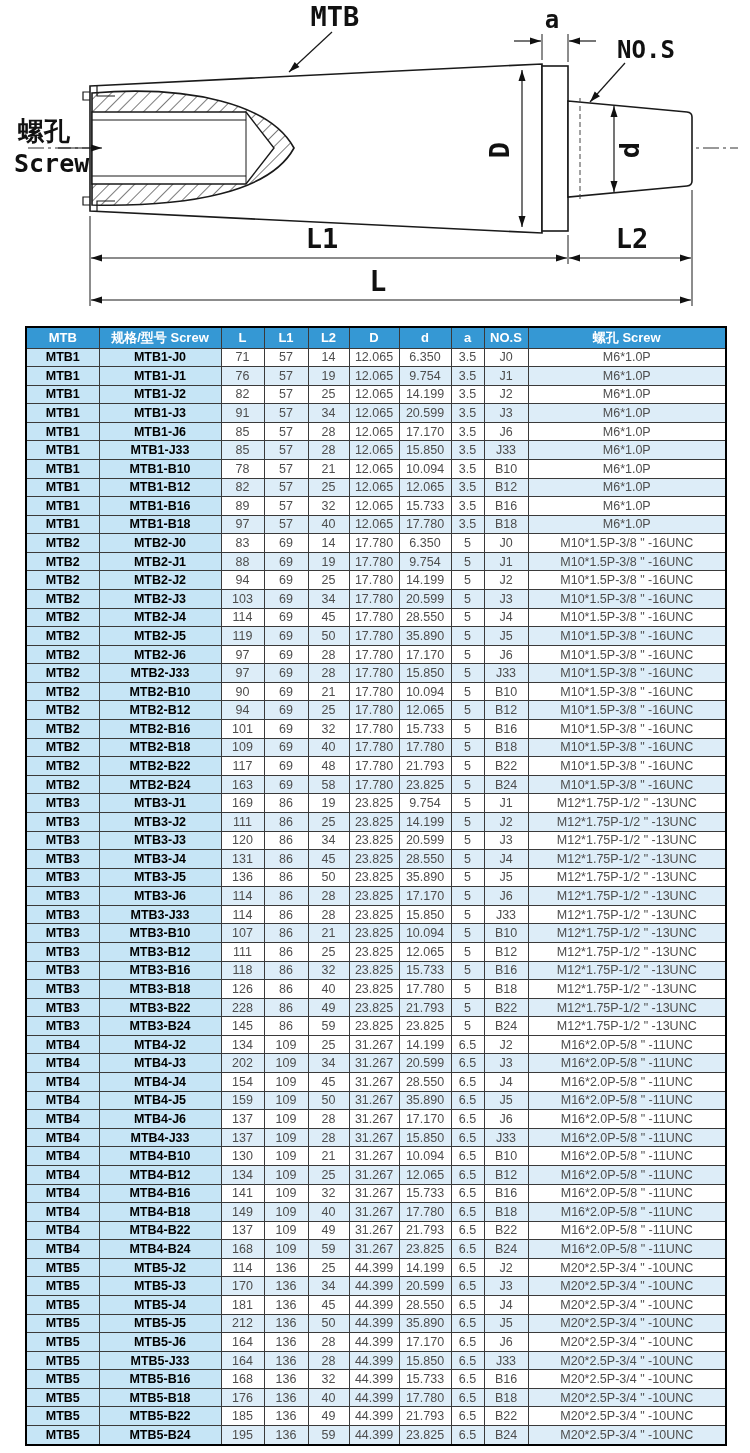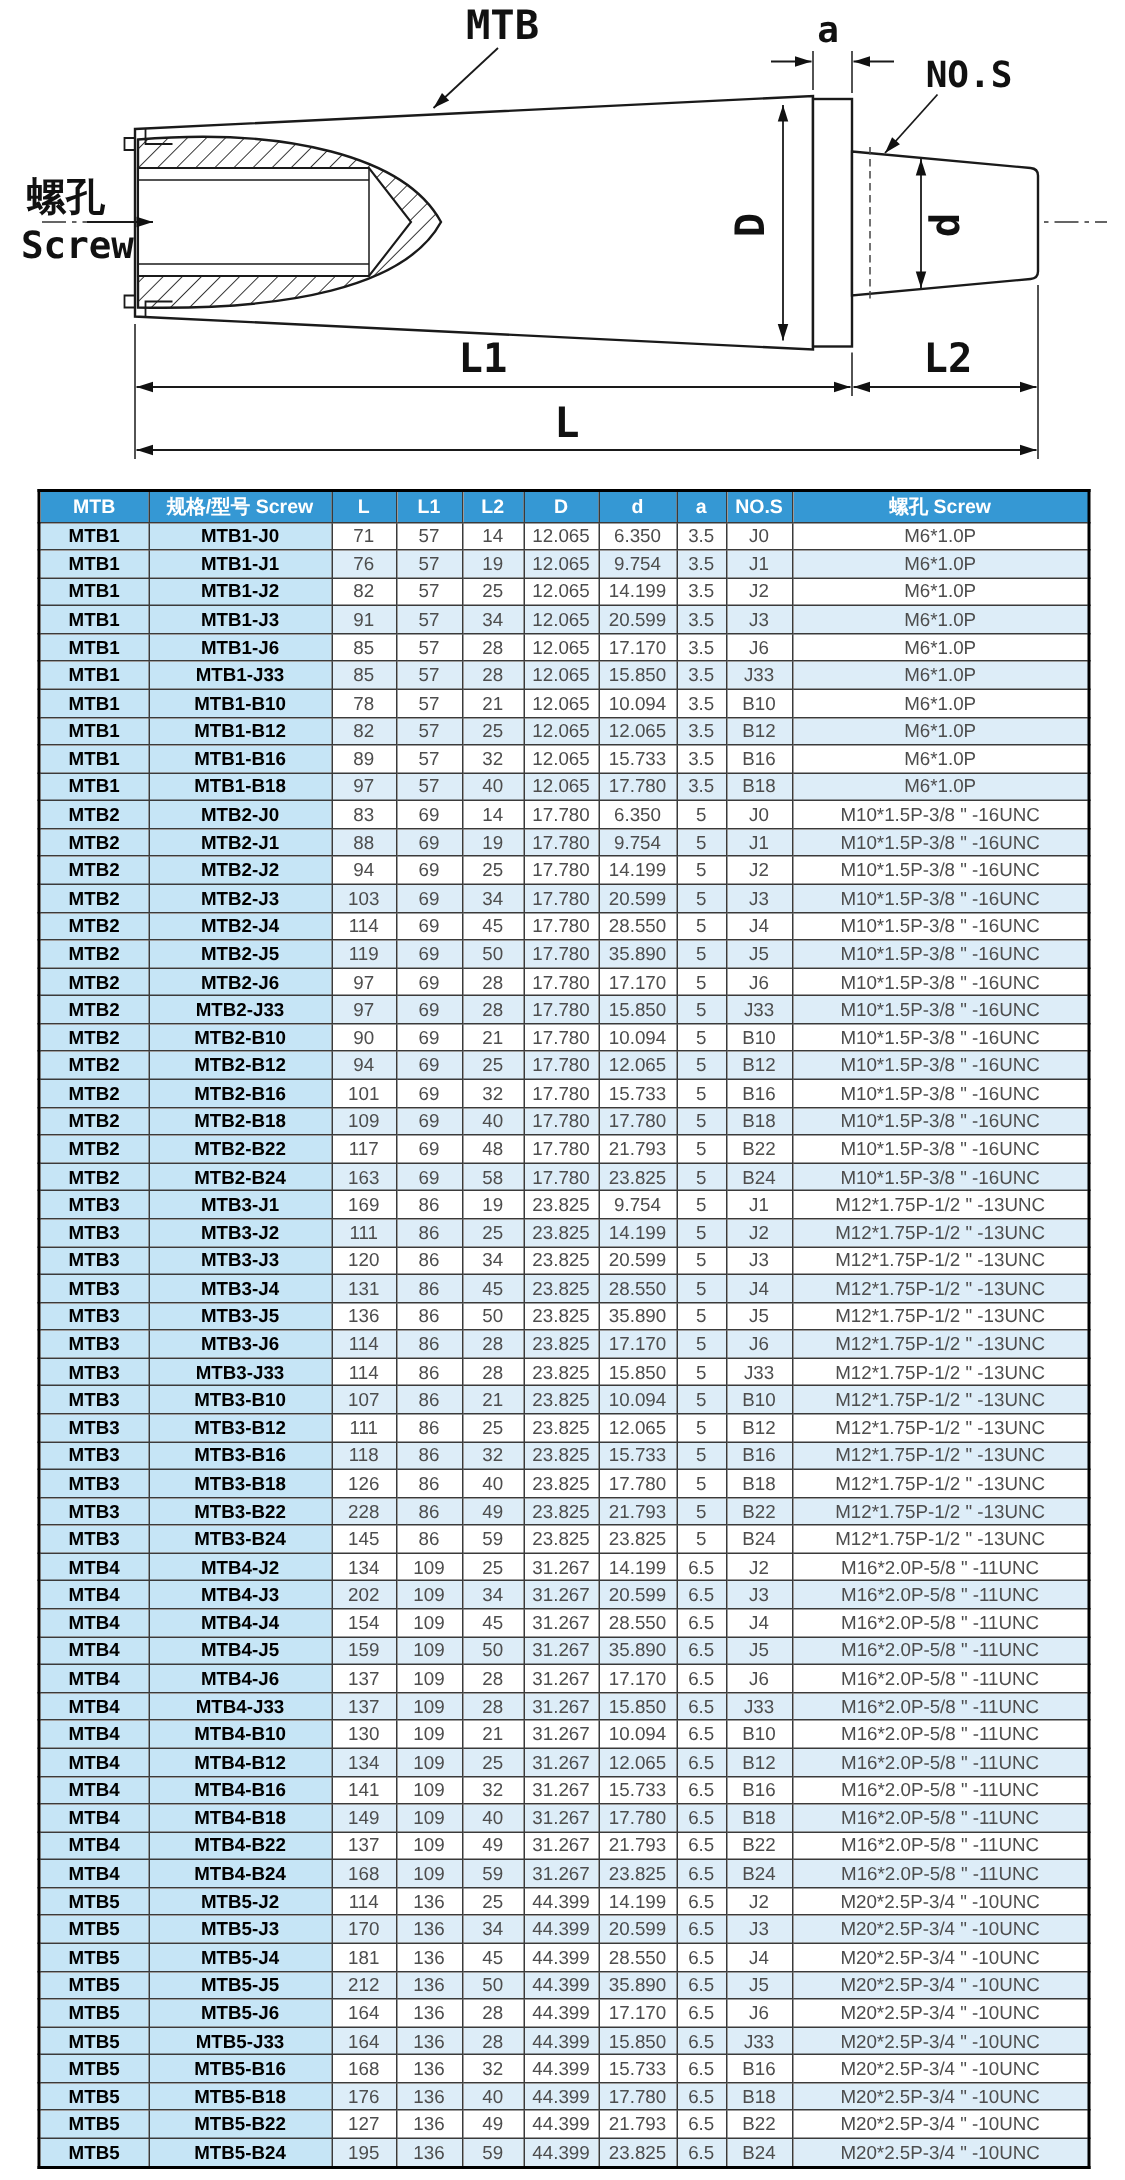--- a/index.html
+++ b/index.html
@@ -833,21 +833,21 @@
         <td class="c-num">40</td>
         <td class="c-num">44.399</td>
         <td class="c-num">17.780</td>
         <td class="c-num">6.5</td>
         <td class="c-num">B18</td>
         <td class="c-screw">M20*2.5P-3/4 " -10UNC</td>
       </tr>
       <tr>
         <td class="c-group">MTB5</td>
         <td class="c-group">MTB5-B22</td>
-        <td class="c-num">127</td>
+        <td class="c-num">185</td>
         <td class="c-num">136</td>
         <td class="c-num">49</td>
         <td class="c-num">44.399</td>
         <td class="c-num">21.793</td>
         <td class="c-num">6.5</td>
         <td class="c-num">B22</td>
         <td class="c-screw">M20*2.5P-3/4 " -10UNC</td>
       </tr>
       <tr class="alt">
         <td class="c-group">MTB5</td>

